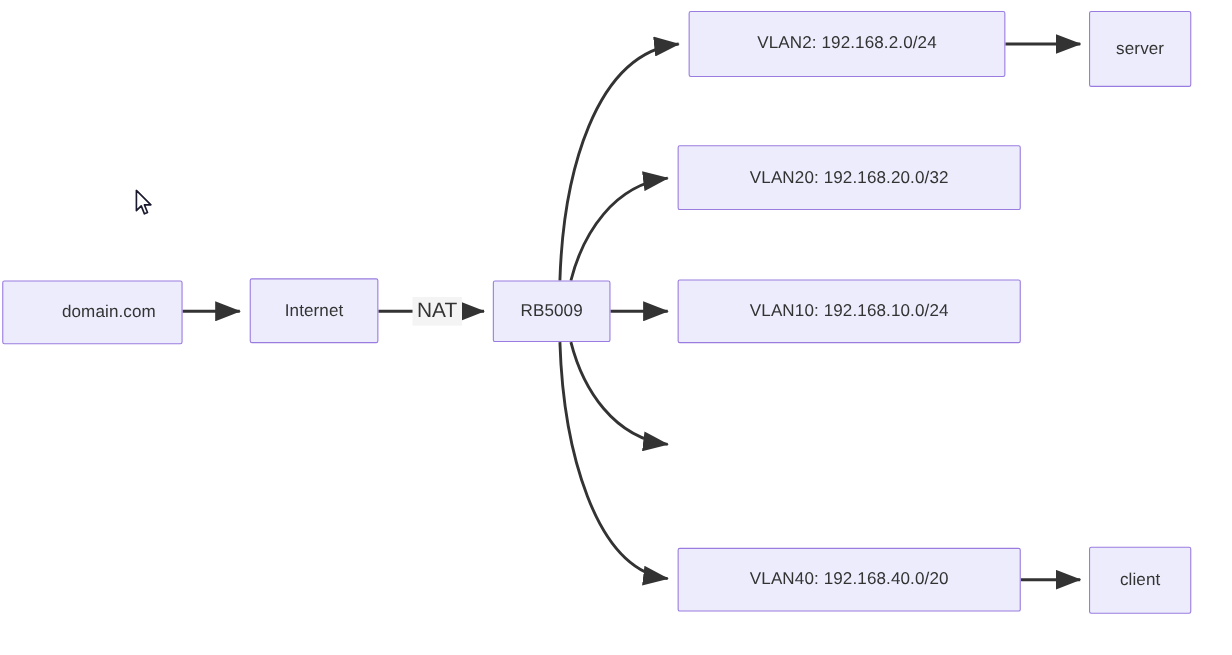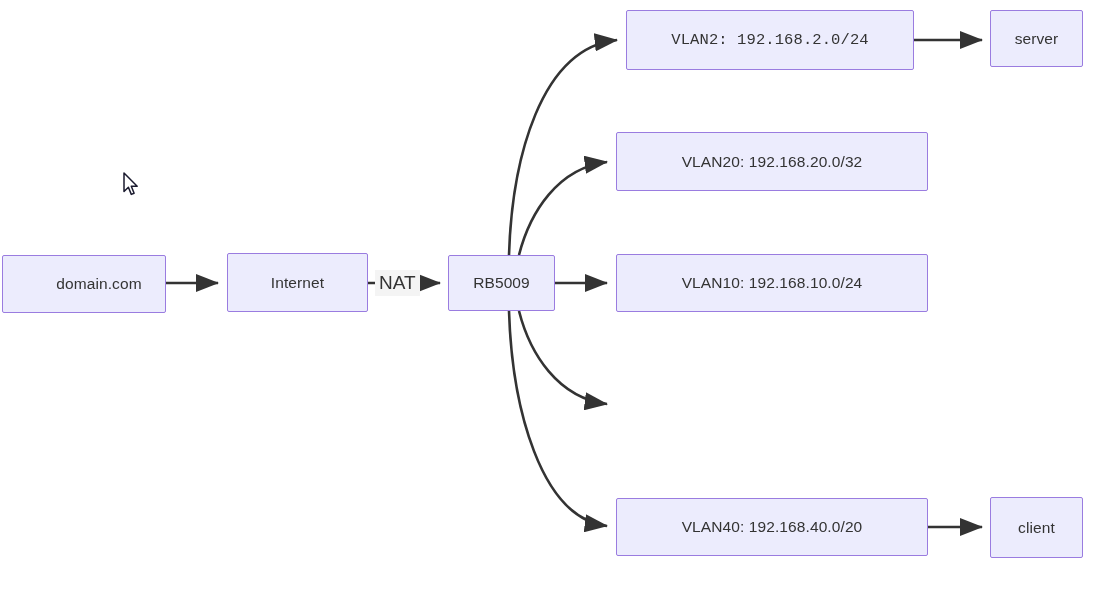--- a/index.html
+++ b/index.html
@@ -83,27 +83,27 @@
     <path d="M 519 311 C 530 354, 558 398, 607 404" stroke="#333333" stroke-width="2.6" fill="none" marker-end="url(#arrowhead)"></path>
 
     <path d="M 509 311 C 512 406, 540 518, 607 526" stroke="#333333" stroke-width="2.6" fill="none" marker-end="url(#arrowhead)"></path>
 
     <path d="M 914 40 L 982 40" stroke="#333333" stroke-width="2.6" fill="none" marker-end="url(#arrowhead)"></path>
 
     <path d="M 928 527 L 982 527" stroke="#333333" stroke-width="2.6" fill="none" marker-end="url(#arrowhead)"></path>
   </svg>
 
   <div class="node" id="n-domain" style="left: 2px; top: 255px; width: 164px; height: 58px; background: rgb(236, 236, 253); border-color: rgb(154, 124, 224); color: rgb(51, 51, 51); padding-left: 30px;">domain.com</div>
-  <div class="node" id="n-internet" style="left: 227px; top: 253px; width: 141px; height: 59px; background: rgb(236, 236, 253); border-color: rgb(154, 124, 224); color: rgb(51, 51, 51);">Internet</div>
+  <div class="node" id="n-internet" style="left: 227px; top: 253px; width: 117px; height: 59px; background: rgb(236, 236, 253); border-color: rgb(154, 124, 224); color: rgb(51, 51, 51);">Internet</div>
   <div class="node" id="n-router" style="left: 448px; top: 255px; width: 107px; height: 56px; background: rgb(236, 236, 253); border-color: rgb(154, 124, 224); color: rgb(51, 51, 51);">RB5009</div>
-  <div class="node" id="n-vlan2" style="left: 626px; top: 10px; width: 288px; height: 60px; background: rgb(236, 236, 253); border-color: rgb(154, 124, 224); color: rgb(51, 51, 51); font-family: Liberation Mono, monospace;">VLAN2: 192.168.2.0/24</div>
+  <div class="node" id="n-vlan2" style="left: 626px; top: 10px; width: 288px; height: 60px; background: rgb(236, 236, 253); border-color: rgb(154, 124, 224); color: rgb(51, 51, 51);">VLAN2: 192.168.2.0/24</div>
   <div class="node" id="n-vlan20" style="left: 616px; top: 132px; width: 312px; height: 59px; background: rgb(236, 236, 253); border-color: rgb(154, 124, 224); color: rgb(51, 51, 51);">VLAN20: 192.168.20.0/32</div>
   <div class="node" id="n-vlan10" style="left: 616px; top: 254px; width: 312px; height: 58px; background: rgb(236, 236, 253); border-color: rgb(154, 124, 224); color: rgb(51, 51, 51);">VLAN10: 192.168.10.0/24</div>
   <div class="node" id="n-vlan40" style="left: 616px; top: 498px; width: 312px; height: 58px; background: rgb(236, 236, 253); border-color: rgb(154, 124, 224); color: rgb(51, 51, 51);">VLAN40: 192.168.40.0/20</div>
-  <div class="node" id="n-server" style="left: 990px; top: 10px; width: 93px; height: 57px; background: rgb(236, 236, 253); border-color: rgb(154, 124, 224); color: rgb(51, 51, 51);">server</div>
+  <div class="node" id="n-server" style="left: 990px; top: 10px; width: 93px; height: 69px; background: rgb(236, 236, 253); border-color: rgb(154, 124, 224); color: rgb(51, 51, 51);">server</div>
   <div class="node" id="n-client" style="left: 990px; top: 497px; width: 93px; height: 61px; background: rgb(236, 236, 253); border-color: rgb(154, 124, 224); color: rgb(51, 51, 51);">client</div>
 
   <div class="edge-label" id="lbl-nat" style="left: 375px; top: 270px; background: rgb(244, 244, 244); color: rgb(51, 51, 51);">NAT</div>
 
   <svg id="cursor" viewBox="0 0 20 26" style="left: 122px; top: 172px;">
     <path d="M 2 1 L 2 19.5 L 6.4 15.2 L 9.3 22.4 L 12.1 21.2 L 9.3 14.2 L 15.2 14.2 Z" fill="#ffffff" stroke="#1a1a2e" stroke-width="1.5" stroke-linejoin="round"></path>
   </svg>
 
 </div>
 

